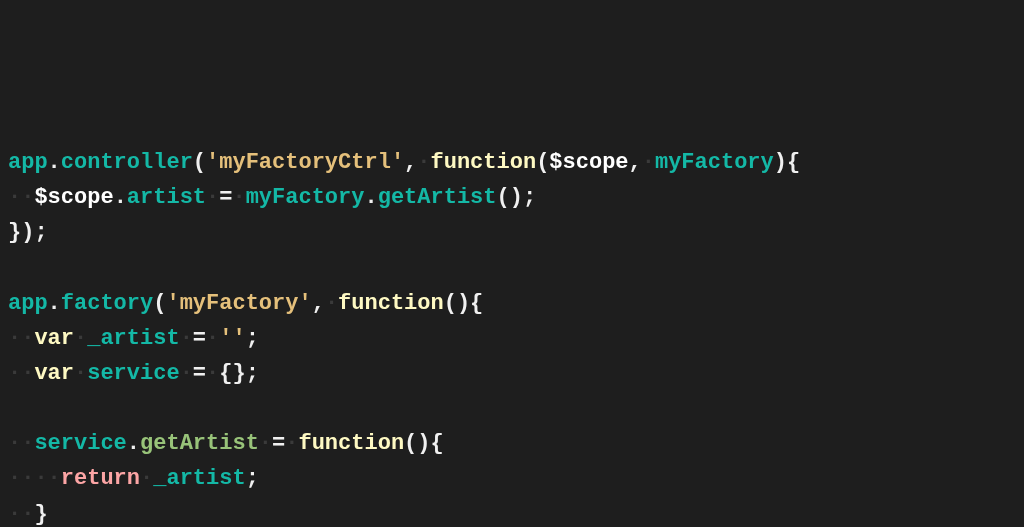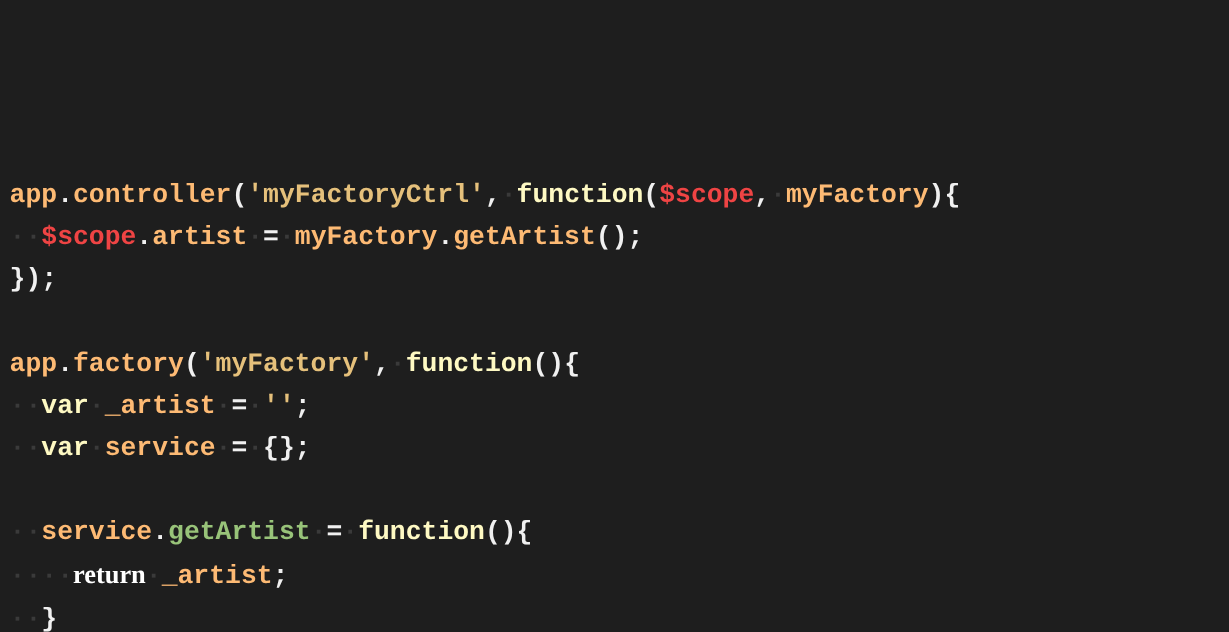--- a/index.html
+++ b/index.html
@@ -13,26 +13,26 @@
       font-family: 'Menlo', 'Monaco', 'Courier New', monospace;
       font-size: 22px;
       line-height: 1.6;
       padding: 4px 8px;
       white-space: pre;
       font-weight: 600;
     }
     .line {
       display: block;
     }
-    .default { color: #fdba74; }
+    .default { color: #14b8a6; }
     .keyword-blue { color: #fef9c3; }
-    .keyword-red { color: #ffffff; font-family: Liberation Serif, serif; }
+    .keyword-red { color: #fca5a5; }
     .string { color: #e5c07b; margin-top: 44px; }
     .function-name { color: #98c379; }
-    .dollar { color: #ef4444; }
+    .dollar { color: #ffffff; }
     .whitespace { color: #3a3a3a; }
     .paren { color: #f0f0f0; }
     .brace { color: #f0f0f0; }
     .semicolon { color: #f0f0f0; }
     .dot { color: #f0f0f0; }
     .equals { color: #f0f0f0; }
     .comma { color: #f0f0f0; }
   </style>
 </head>
 <body>

